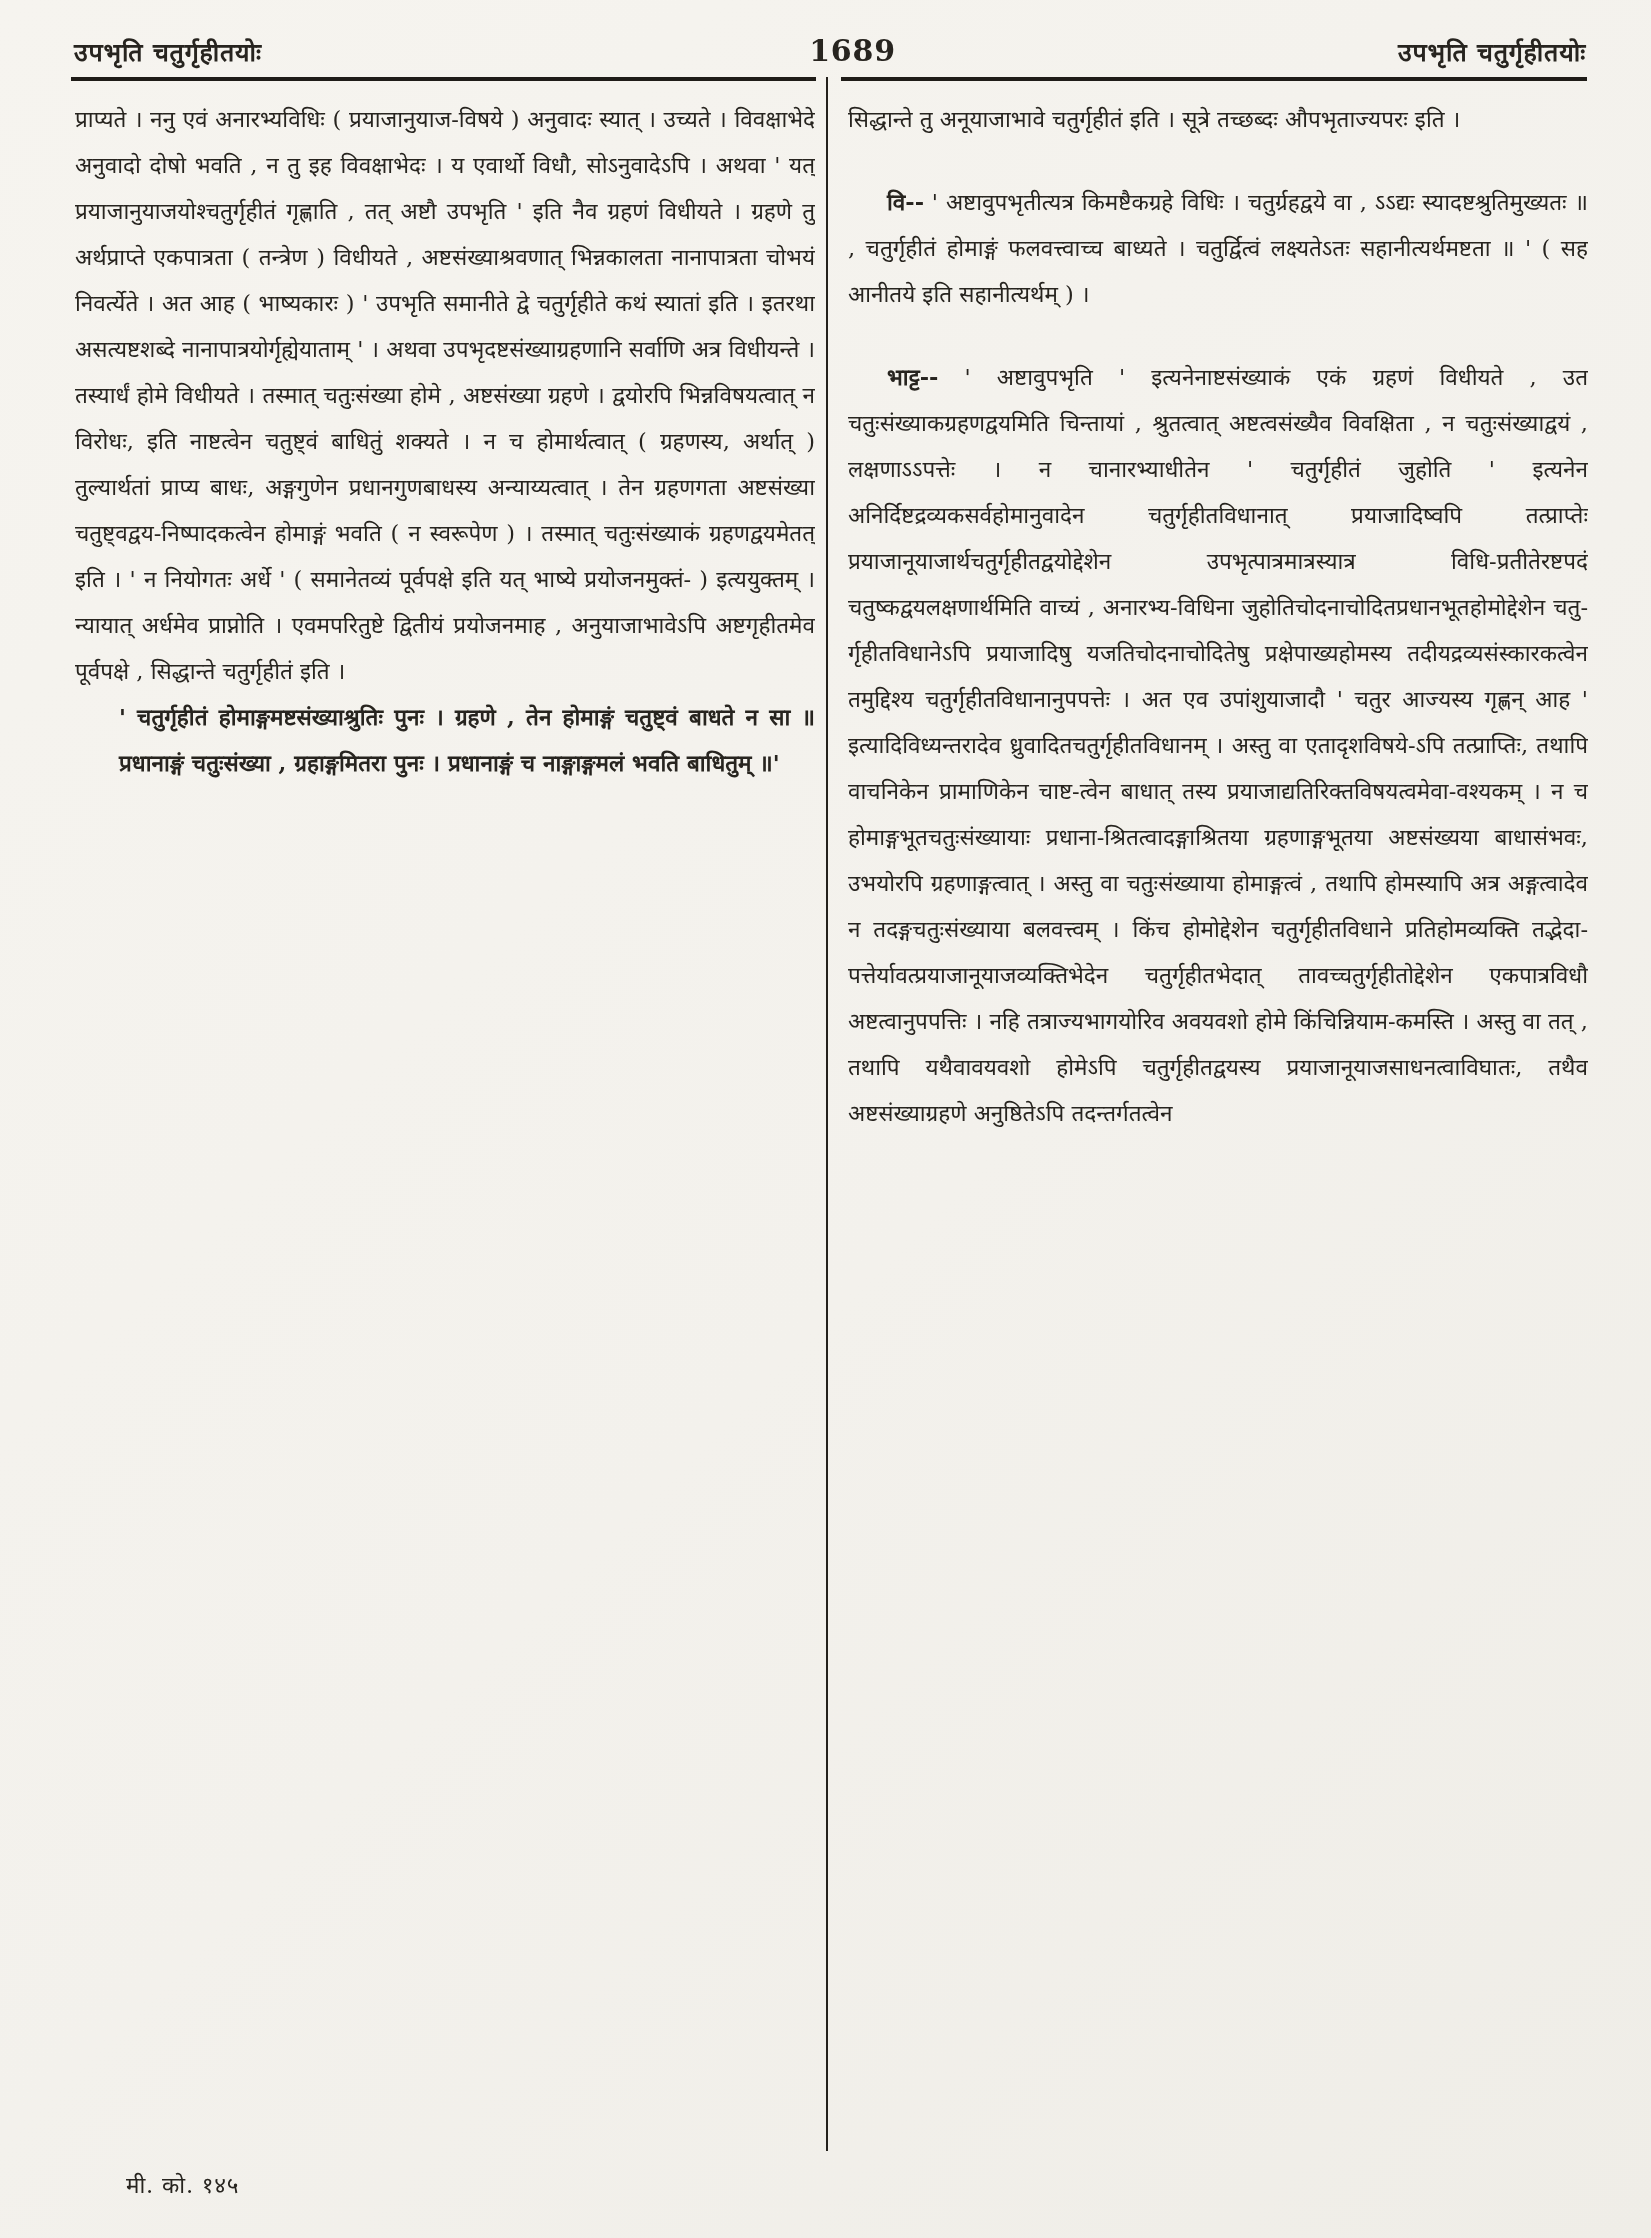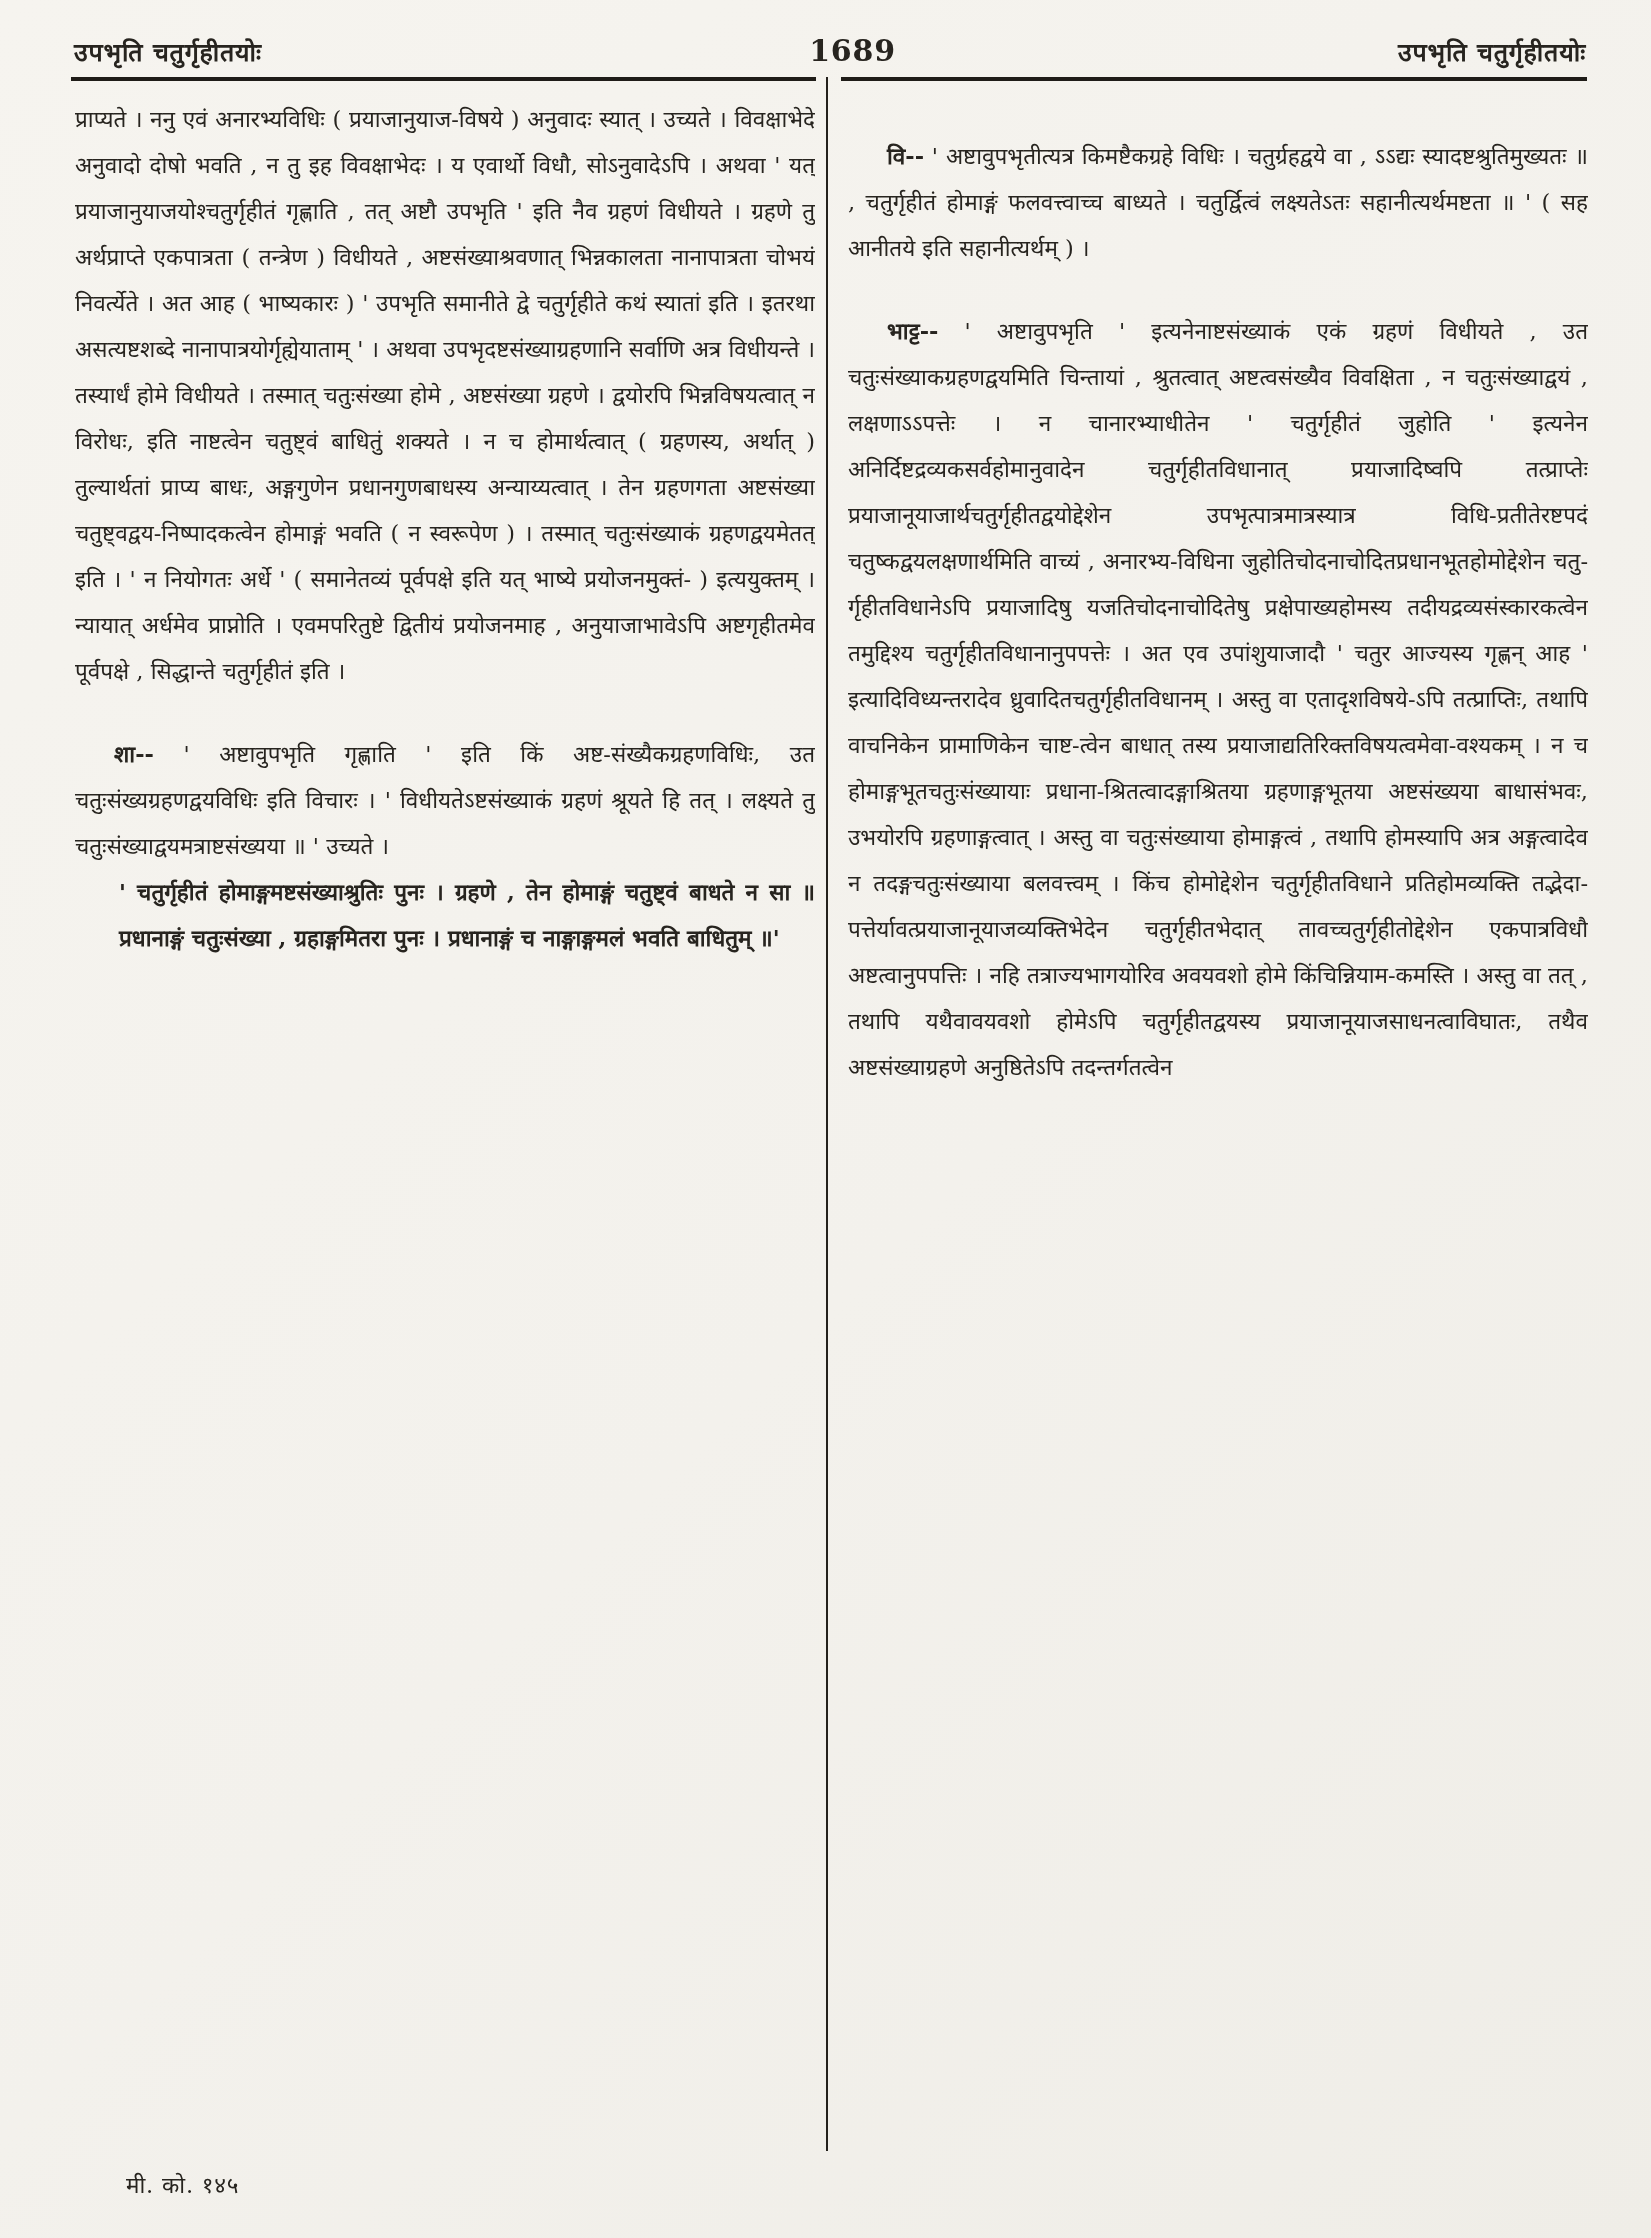--- a/index.html
+++ b/index.html
@@ -52,25 +52,25 @@
     <span class="pagenum">1689</span>
     <span class="title">उपभृति चतुर्गृहीतयोः</span>
   </div>
 
   <div class="rule left"></div>
   <div class="rule right"></div>
   <div class="divider"></div>
 
   <div class="col leftcol">
     <p class="para"><span class="speaker"></span><span>प्राप्यते । ननु एवं अनारभ्यविधिः ( प्रयाजानुयाज-विषये ) अनुवादः स्यात् । उच्यते । विवक्षाभेदे अनुवादो दोषो भवति , न तु इह विवक्षाभेदः । य एवार्थो विधौ, सोऽनुवादेऽपि । अथवा ' यत् प्रयाजानुयाजयोश्चतुर्गृहीतं गृह्णाति , तत् अष्टौ उपभृति ' इति नैव ग्रहणं विधीयते । ग्रहणे तु अर्थप्राप्ते एकपात्रता ( तन्त्रेण ) विधीयते , अष्टसंख्याश्रवणात् भिन्नकालता नानापात्रता चोभयं निवर्त्येते । अत आह ( भाष्यकारः ) ' उपभृति समानीते द्वे चतुर्गृहीते कथं स्यातां इति । इतरथा असत्यष्टशब्दे नानापात्रयोर्गृह्येयाताम् ' । अथवा उपभृदष्टसंख्याग्रहणानि सर्वाणि अत्र विधीयन्ते । तस्यार्धं होमे विधीयते । तस्मात् चतुःसंख्या होमे , अष्टसंख्या ग्रहणे । द्वयोरपि भिन्नविषयत्वात् न विरोधः, इति नाष्टत्वेन चतुष्ट्वं बाधितुं शक्यते । न च होमार्थत्वात् ( ग्रहणस्य, अर्थात् ) तुल्यार्थतां प्राप्य बाधः, अङ्गगुणेन प्रधानगुणबाधस्य अन्याय्यत्वात् । तेन ग्रहणगता अष्टसंख्या चतुष्ट्वद्वय-निष्पादकत्वेन होमाङ्गं भवति ( न स्वरूपेण ) । तस्मात् चतुःसंख्याकं ग्रहणद्वयमेतत् इति । ' न नियोगतः अर्धे ' ( समानेतव्यं पूर्वपक्षे इति यत् भाष्ये प्रयोजनमुक्तं- ) इत्ययुक्तम् । न्यायात् अर्धमेव प्राप्नोति । एवमपरितुष्टे द्वितीयं प्रयोजनमाह , अनुयाजाभावेऽपि अष्टगृहीतमेव पूर्वपक्षे , सिद्धान्ते चतुर्गृहीतं इति ।</span></p>
-    <p class="para gap indent"><span class="speaker">शा--</span><span> ' अष्टावुपभृति गृह्णाति ' इति किं अष्ट-संख्यैकग्रहणविधिः, उत चतुःसंख्यग्रहणद्वयविधिः इति विचारः । ' विधीयतेऽष्टसंख्याकं ग्रहणं श्रूयते हि तत् । लक्ष्यते तु चतुःसंख्याद्वयमत्राष्टसंख्यया ॥ ' उच्यते ।</span></p>
     <p class="para bold"><span class="speaker"></span><span>' चतुर्गृहीतं होमाङ्गमष्टसंख्याश्रुतिः पुनः । ग्रहणे , तेन होमाङ्गं चतुष्ट्वं बाधते न सा ॥ प्रधानाङ्गं चतुःसंख्या , ग्रहाङ्गमितरा पुनः । प्रधानाङ्गं च नाङ्गाङ्गमलं भवति बाधितुम् ॥'</span></p>
   </div>
 
   <div class="col rightcol">
+    <p class="para"><span class="speaker"></span><span>सिद्धान्ते तु अनूयाजाभावे चतुर्गृहीतं इति । सूत्रे तच्छब्दः औपभृताज्यपरः इति ।</span></p>
     <p class="para gap indent"><span class="speaker">वि--</span><span> ' अष्टावुपभृतीत्यत्र किमष्टैकग्रहे विधिः । चतुर्ग्रहद्वये वा , ऽऽद्यः स्यादष्टश्रुतिमुख्यतः ॥ , चतुर्गृहीतं होमाङ्गं फलवत्त्वाच्च बाध्यते । चतुर्द्वित्वं लक्ष्यतेऽतः सहानीत्यर्थमष्टता ॥ ' ( सह आनीतये इति सहानीत्यर्थम् ) ।</span></p>
     <p class="para gap indent"><span class="speaker">भाट्ट--</span><span> ' अष्टावुपभृति ' इत्यनेनाष्टसंख्याकं एकं ग्रहणं विधीयते , उत चतुःसंख्याकग्रहणद्वयमिति चिन्तायां , श्रुतत्वात् अष्टत्वसंख्यैव विवक्षिता , न चतुःसंख्याद्वयं , लक्षणाऽऽपत्तेः । न चानारभ्याधीतेन ' चतुर्गृहीतं जुहोति ' इत्यनेन अनिर्दिष्टद्रव्यकसर्वहोमानुवादेन चतुर्गृहीतविधानात् प्रयाजादिष्वपि तत्प्राप्तेः प्रयाजानूयाजार्थचतुर्गृहीतद्वयोद्देशेन उपभृत्पात्रमात्रस्यात्र विधि-प्रतीतेरष्टपदं चतुष्कद्वयलक्षणार्थमिति वाच्यं , अनारभ्य-विधिना जुहोतिचोदनाचोदितप्रधानभूतहोमोद्देशेन चतु-र्गृहीतविधानेऽपि प्रयाजादिषु यजतिचोदनाचोदितेषु प्रक्षेपाख्यहोमस्य तदीयद्रव्यसंस्कारकत्वेन तमुद्दिश्य चतुर्गृहीतविधानानुपपत्तेः । अत एव उपांशुयाजादौ ' चतुर आज्यस्य गृह्णन् आह ' इत्यादिविध्यन्तरादेव ध्रुवादितचतुर्गृहीतविधानम् । अस्तु वा एतादृशविषये-ऽपि तत्प्राप्तिः, तथापि वाचनिकेन प्रामाणिकेन चाष्ट-त्वेन बाधात् तस्य प्रयाजाद्यतिरिक्तविषयत्वमेवा-वश्यकम् । न च होमाङ्गभूतचतुःसंख्यायाः प्रधाना-श्रितत्वादङ्गाश्रितया ग्रहणाङ्गभूतया अष्टसंख्यया बाधासंभवः, उभयोरपि ग्रहणाङ्गत्वात् । अस्तु वा चतुःसंख्याया होमाङ्गत्वं , तथापि होमस्यापि अत्र अङ्गत्वादेव न तदङ्गचतुःसंख्याया बलवत्त्वम् । किंच होमोद्देशेन चतुर्गृहीतविधाने प्रतिहोमव्यक्ति तद्भेदा-पत्तेर्यावत्प्रयाजानूयाजव्यक्तिभेदेन चतुर्गृहीतभेदात् तावच्चतुर्गृहीतोद्देशेन एकपात्रविधौ अष्टत्वानुपपत्तिः । नहि तत्राज्यभागयोरिव अवयवशो होमे किंचिन्नियाम-कमस्ति । अस्तु वा तत् , तथापि यथैवावयवशो होमेऽपि चतुर्गृहीतद्वयस्य प्रयाजानूयाजसाधनत्वाविघातः, तथैव अष्टसंख्याग्रहणे अनुष्ठितेऽपि तदन्तर्गतत्वेन</span></p>
   </div>
 
   <div class="footer">मी. को. १४५</div>
 
 </div>
 
 
 </body></html>

